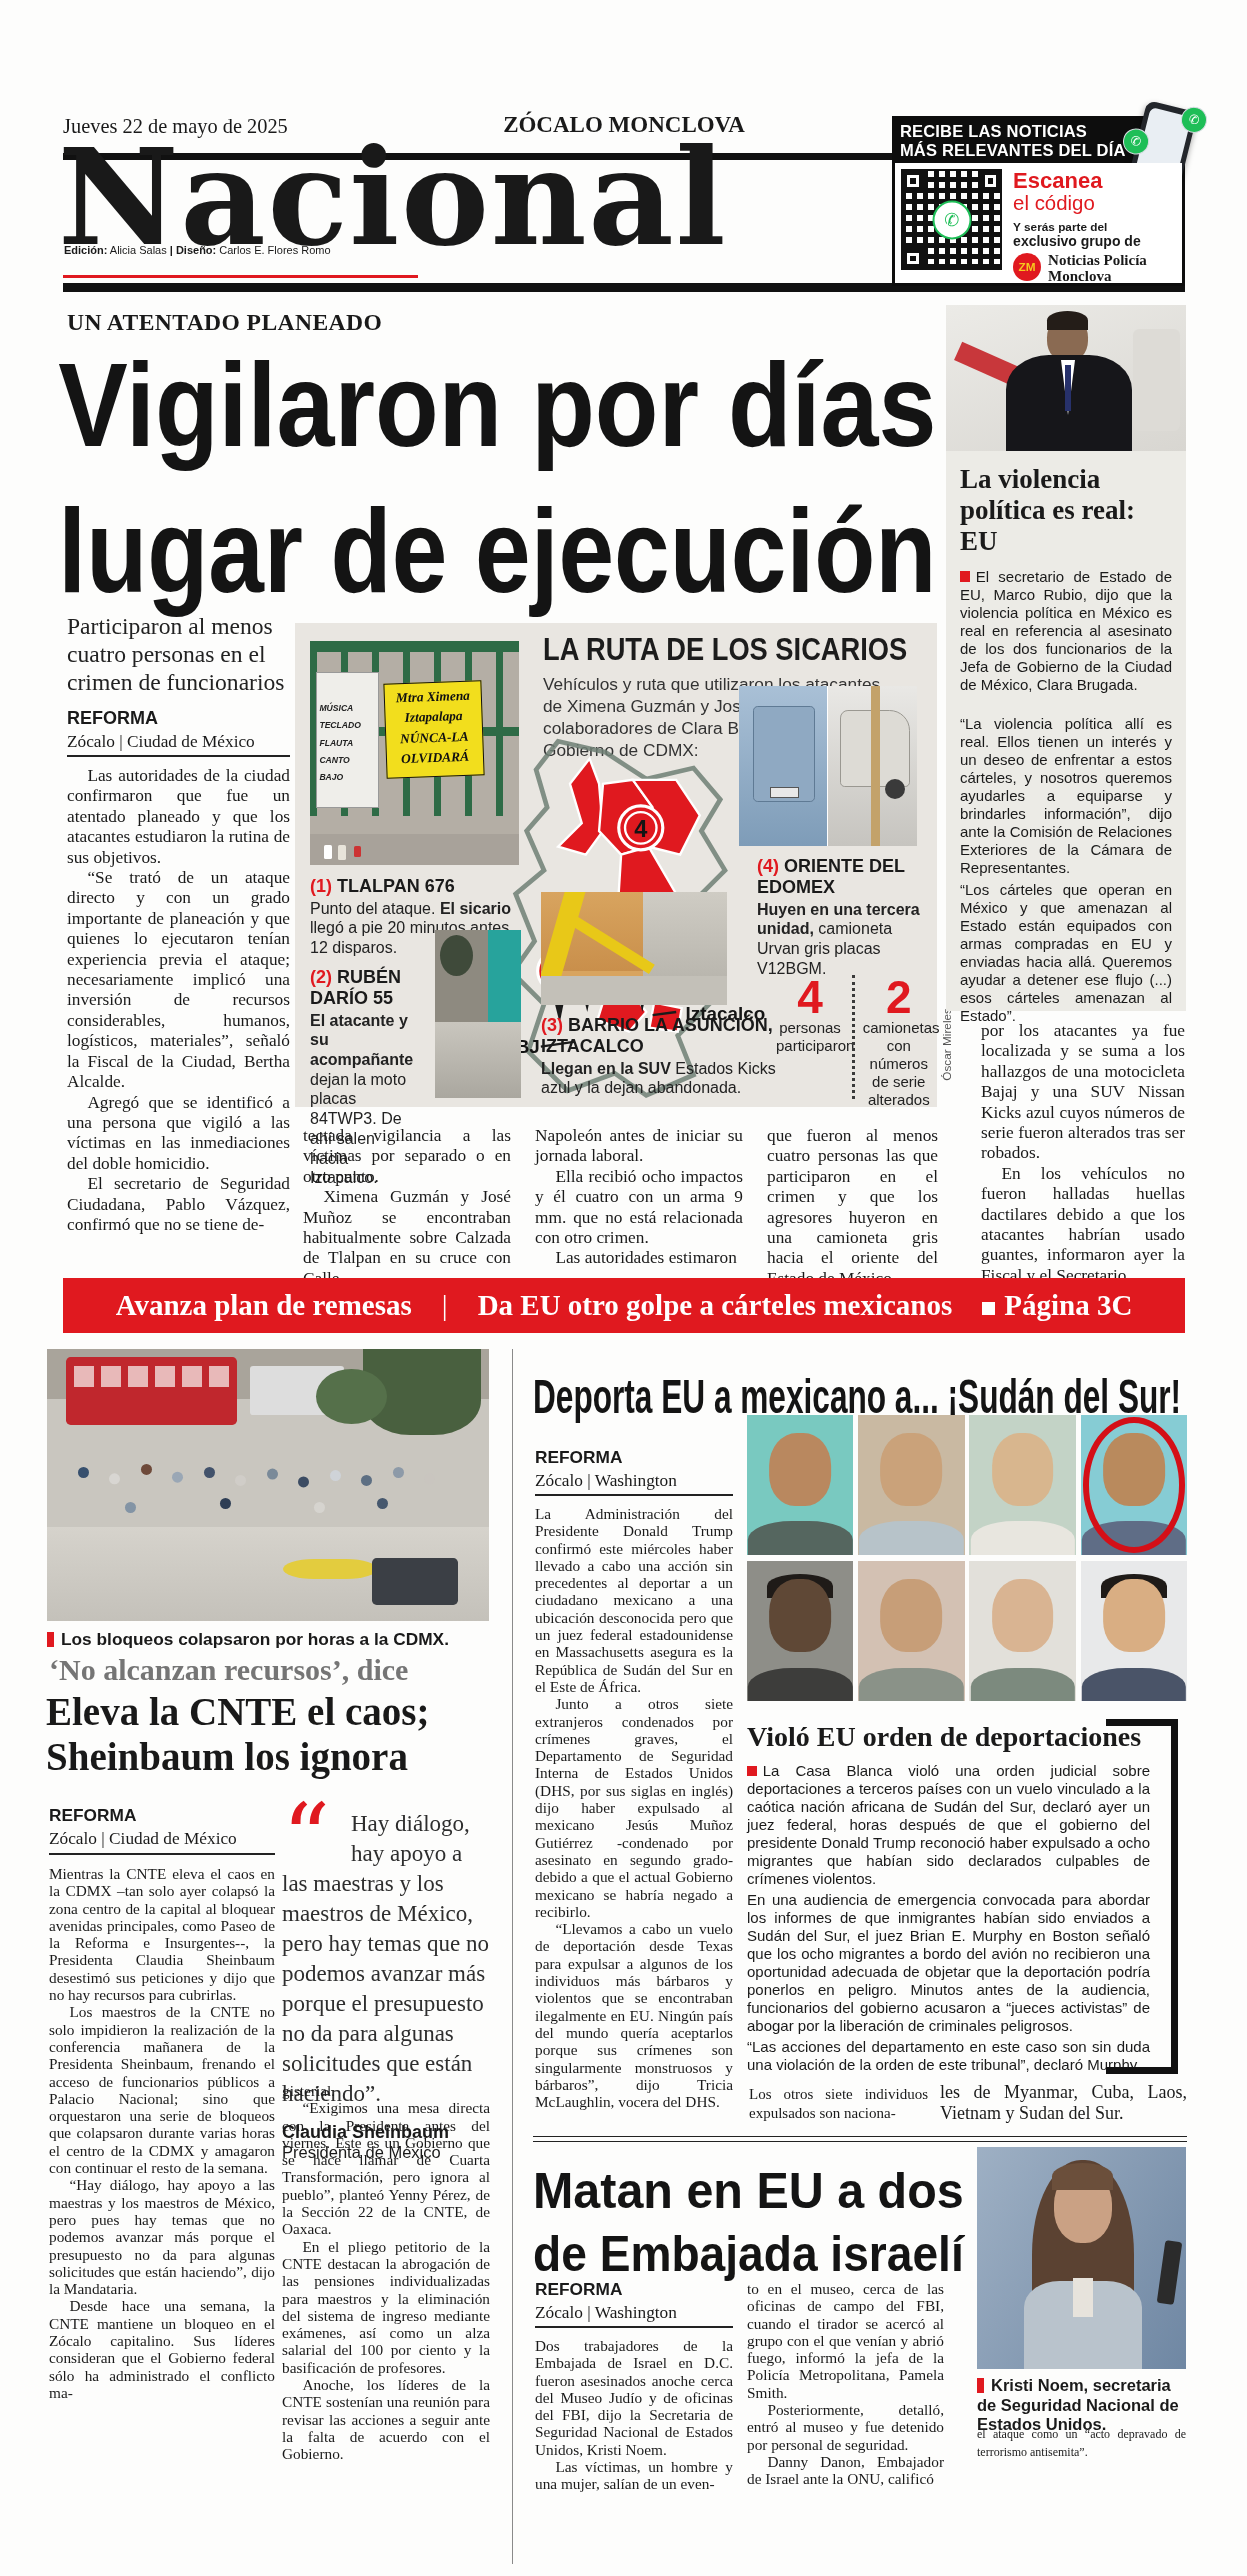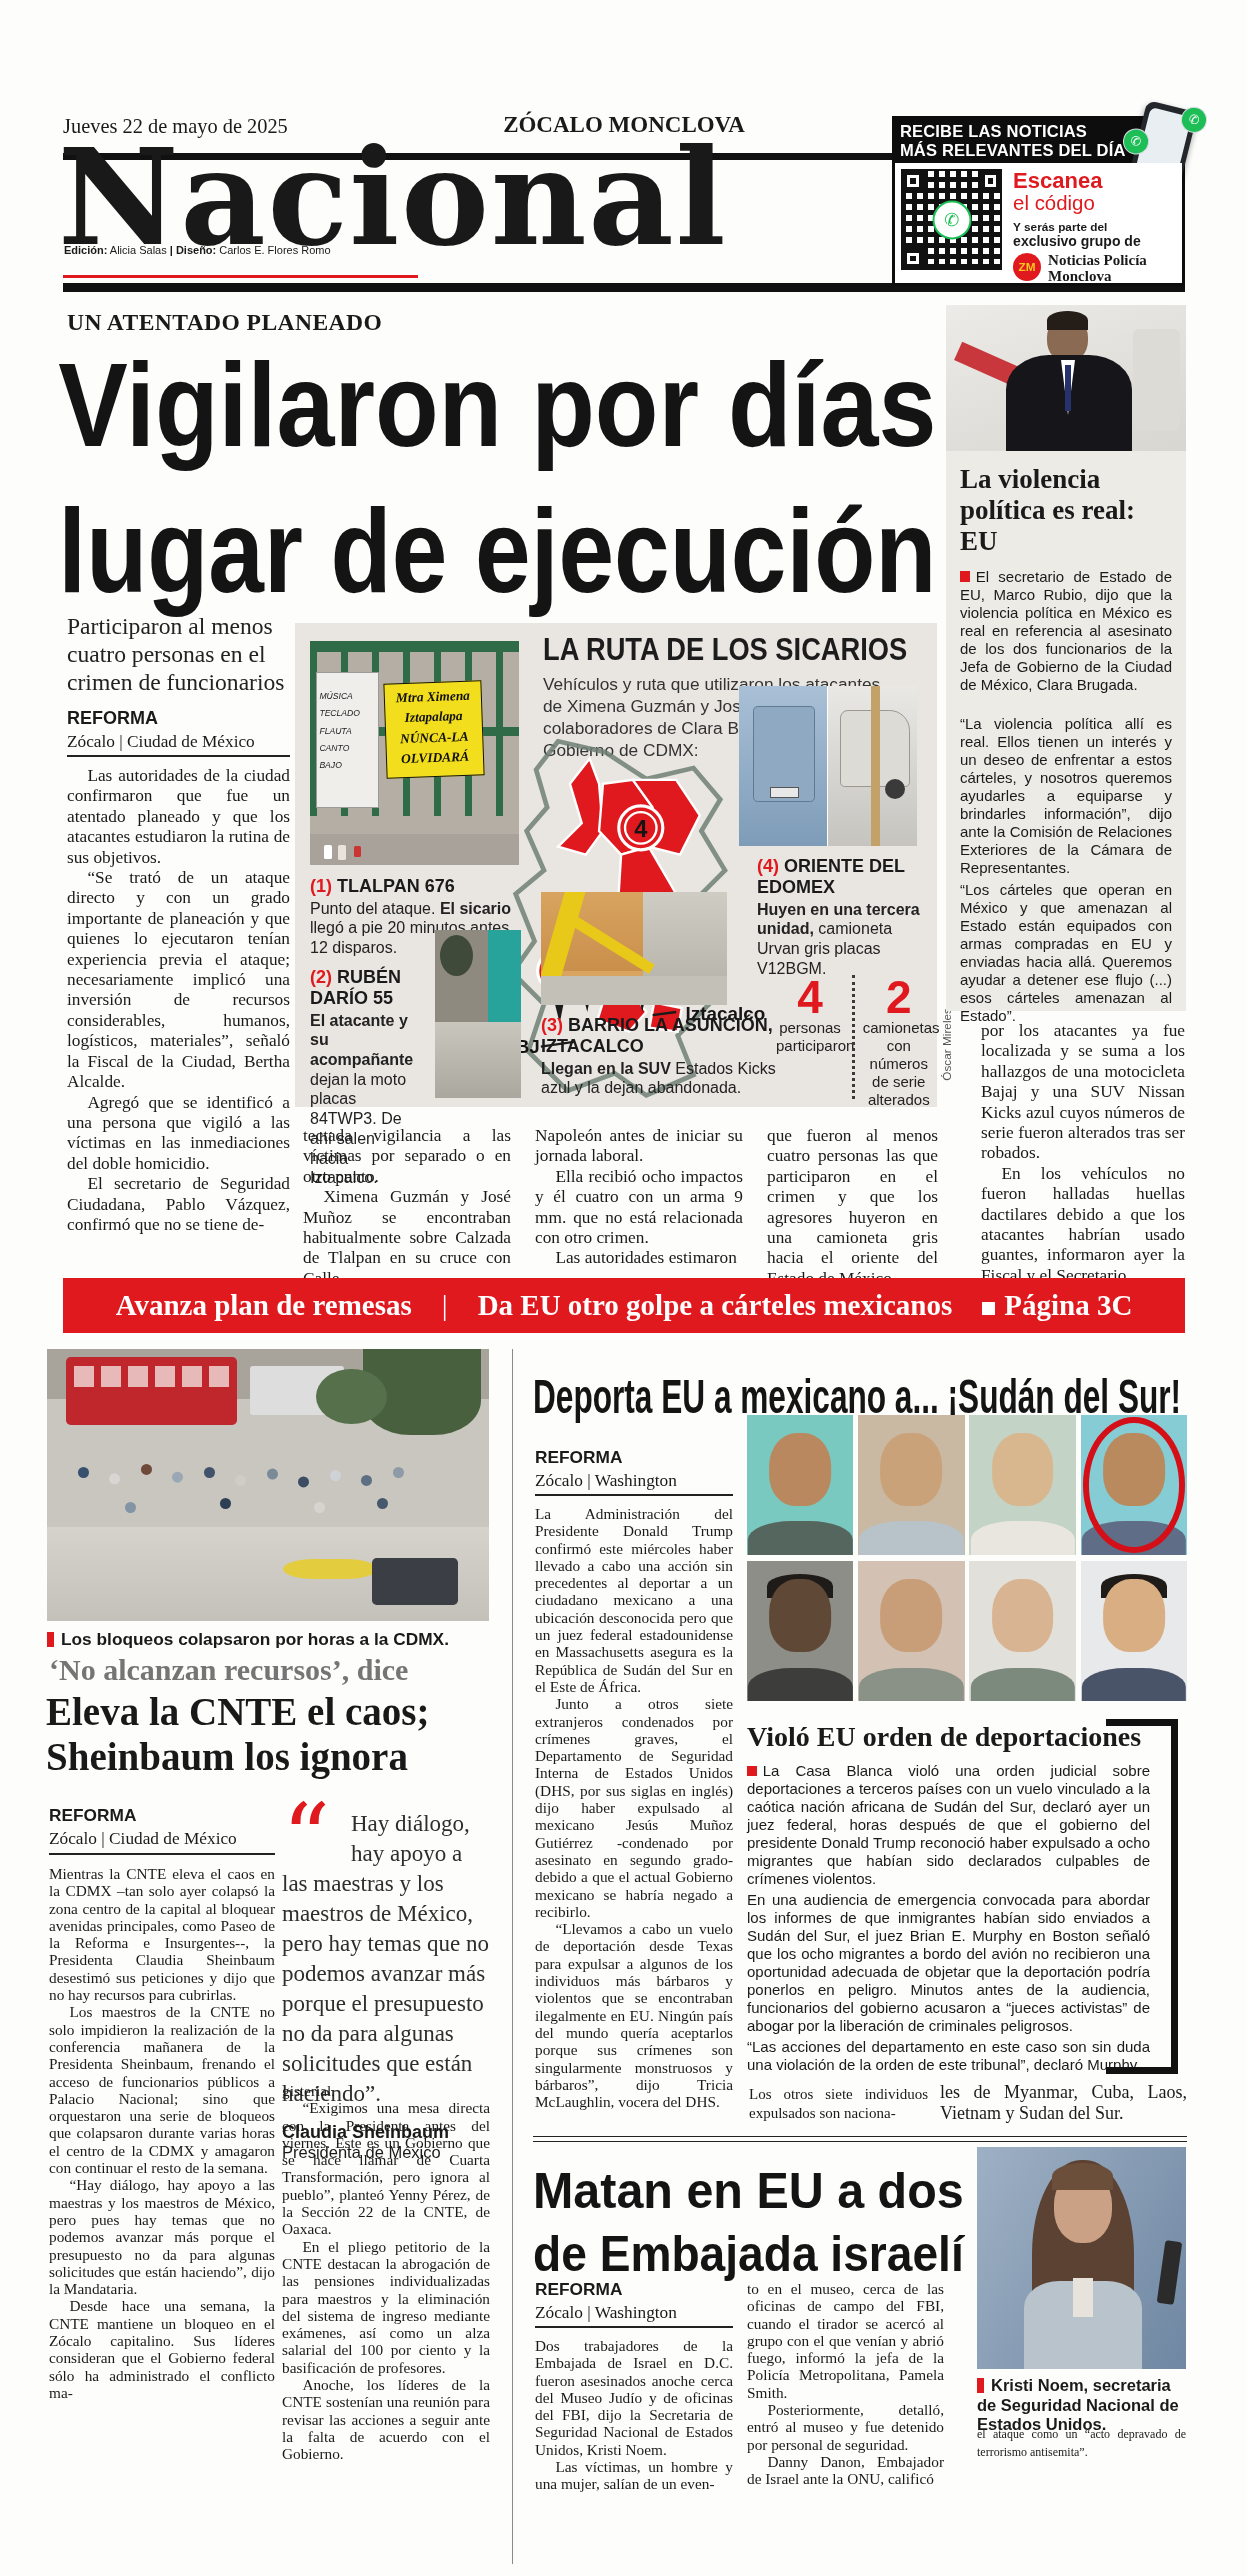--- a/index.html
+++ b/index.html
@@ -154,21 +154,21 @@
     <p>El secretario de Seguridad Ciudadana, Pablo Vázquez, confirmó que no se tiene de-</p>
 </div>
 
 <div class="panel">
 
   <div class="photo" style="left:15px;top:18px;width:209px;height:224px;background:#b4aea5">
     <i style="left:0;top:0;width:100%;height:11px;background:#2e6b46"></i>
     <i style="left:0;top:86px;width:100%;height:9.4px;background:#2e6b46"></i>
     <i style="left:0;top:0;width:100%;height:78%;background:repeating-linear-gradient(90deg,#2e6b46 0 7px,transparent 7px 31px)"></i>
     <i style="left:6.3px;top:31px;width:61px;height:134px;background:#efeeea;border:0.8px solid #999"></i>
-    <i class="sans" style="left:9.4px;top:47px;width:55px;font-size:8.6px;font-weight:normal;color:#222;line-height:17.3px">
+    <i class="sans" style="left:9.4px;top:59px;width:55px;font-size:8.6px;font-weight:bold;color:#222;line-height:17.3px">
       <span>MÚSICA</span><br><span>TECLADO</span><br><span>FLAUTA</span><br><span>CANTO</span><br><span>BAJO</span>
     </i>
     <i style="left:75px;top:41px;width:96px;height:93px;background:#f2de1d;border:1.6px solid #111;transform:rotate(-2deg)"></i>
     <i class="serif b" style="left:80px;top:46px;width:88px;font-size:13.4px;line-height:20.4px;color:#111;transform:rotate(-2deg);font-style:italic;text-align:center">
       <span>Mtra Ximena</span><br><span>Iztapalapa</span><br><span>NÚNCA-LA</span><br><span>OLVIDARÁ</span>
     </i>
     <i style="left:0;bottom:0;width:100%;height:31px;background:#a8a29a"></i>
     <i style="left:14px;bottom:6.3px;width:7.9px;height:14px;background:#fff;border-radius:1.6px"></i>
     <i style="left:28px;bottom:4.7px;width:7.9px;height:15.7px;background:#e8e4da;border-radius:1.6px"></i>
     <i style="left:44px;bottom:7.9px;width:7px;height:11px;background:#c33;border-radius:1.6px"></i>

